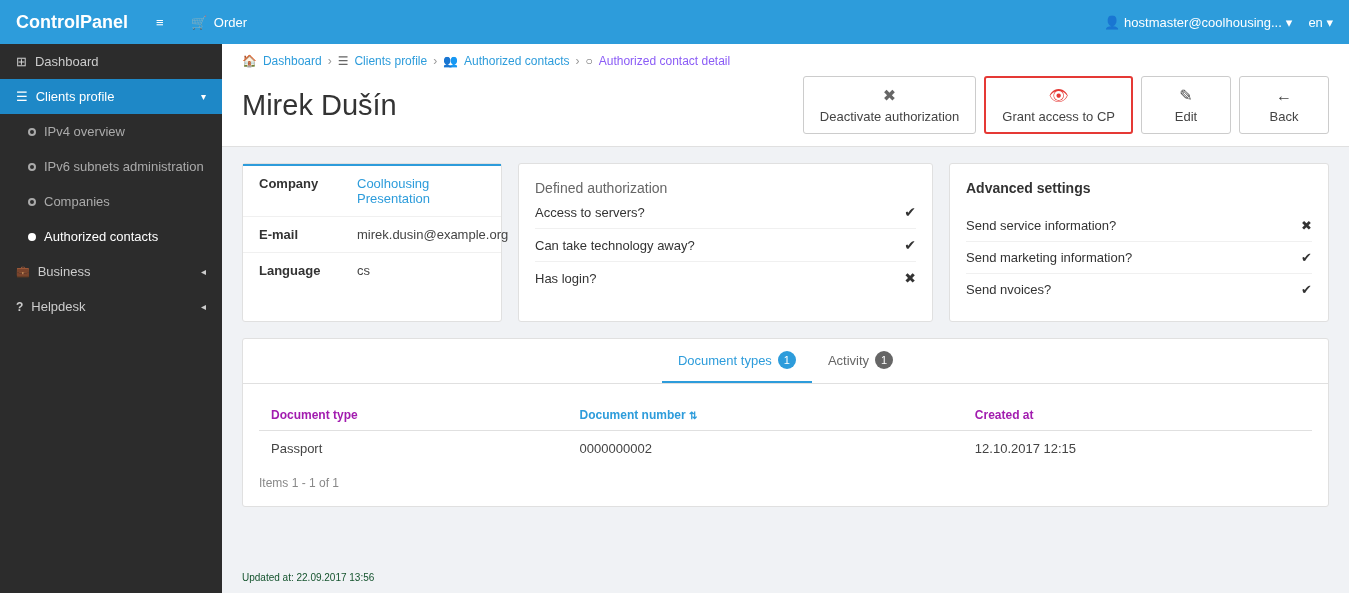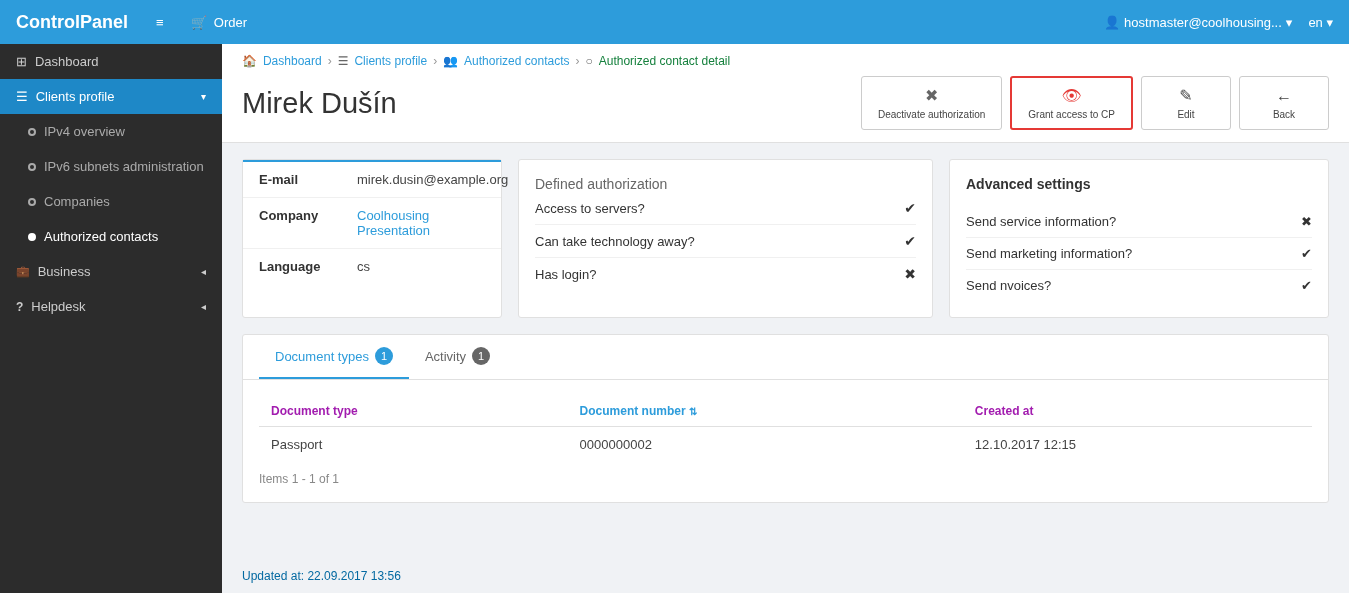--- a/index.html
+++ b/index.html
@@ -73,21 +73,21 @@
     .breadcrumb {
       display: flex;
       align-items: center;
       gap: 6px;
       font-size: 12px;
       color: #666;
       margin-bottom: 8px;
     }
     .breadcrumb a { color: #2d9cdb; text-decoration: none; }
     .breadcrumb-sep { color: #999; }
-    .breadcrumb-current { color: #15803d; }
+    .breadcrumb-current { color: #8b5cf6; }
 
     .header-row {
       display: flex;
       align-items: center;
       justify-content: space-between;
     }
     .page-title { font-size: 29px; font-weight: 400; color: #333; }
 
     .header-actions { display: flex; gap: 8px; }
     .action-btn {
@@ -102,21 +102,21 @@
       border-radius: 3px;
       min-width: 90px;
       font-size: 12px;
       color: #444;
       gap: 4px;
     }
     .action-btn.highlighted {
       border: 2px solid #e53935;
     }
     .action-btn .btn-icon { font-size: 16px; }
-    .action-btn .btn-label { font-size: 10px; text-align: right; }
+    .action-btn .btn-label { font-size: 13px; text-align: right; }
 
     
     .content-area {
       padding: 16px 20px;
       flex: 1;
     }
     .content-grid {
       display: grid;
       grid-template-columns: 260px 1fr 380px;
       gap: 16px;
@@ -173,21 +173,21 @@
       justify-content: space-between;
       padding: 8px 0;
       border-bottom: 1px solid #f0f0f0;
       font-size: 13px;
       color: #333;
     }
     .adv-row:last-child { border-bottom: none; }
 
     
     .tabs-section { background: white; border: 1px solid #e0e0e0; border-radius: 3px; }
-    .tabs-header { display: flex; border-bottom: 1px solid #e0e0e0; padding: 0 16px; }
+    .tabs-header { display: flex; border-bottom: 1px solid #e0e0e0; padding: 0 16px; justify-content: center; }
     .tab {
       padding: 12px 16px;
       cursor: pointer;
       font-size: 13px;
       color: #666;
       border-bottom: 2px solid transparent;
       display: flex;
       align-items: center;
       gap: 6px;
     }
@@ -222,22 +222,22 @@
       padding: 10px 12px;
       font-size: 13px;
       color: #444;
       border-bottom: 1px solid #f0f0f0;
     }
     .data-table tr:last-child td { border-bottom: none; }
     .table-meta { font-size: 12px; color: #888; padding: 10px 0 0; }
 
     .footer-note {
       padding: 10px 20px;
-      font-size: 12px;
-      color: #0369a1;
+      font-size: 10px;
+      color: #14532d;
     }
 
     .chevron { font-size: 10px; }
     .sort-icon { font-size: 10px; }
   </style>
 </head>
 <body>
 
 <nav class="top-nav">
   <div class="top-nav-left">
@@ -344,26 +344,26 @@
       </div>
     </div>
 
     <div class="content-area">
       <div class="content-grid">
 
         <div class="card info-card">
           <div class="info-card-header">
           </div>
           <div class="info-row">
+            <span class="info-label">Company</span>
+            <span class="info-value link">Coolhousing Presentation</span>
+          </div>
+          <div class="info-row">
             <span class="info-label">E-mail</span>
             <span class="info-value">mirek.dusin@example.org</span>
-          </div>
-          <div class="info-row">
-            <span class="info-label">Company</span>
-            <span class="info-value link">Coolhousing Presentation</span>
           </div>
           <div class="info-row">
             <span class="info-label">Language</span>
             <span class="info-value">cs</span>
           </div>
         </div>
 
         <div class="card auth-card">
           <div class="auth-card-title">Defined authorization</div>
           <div class="auth-row">

